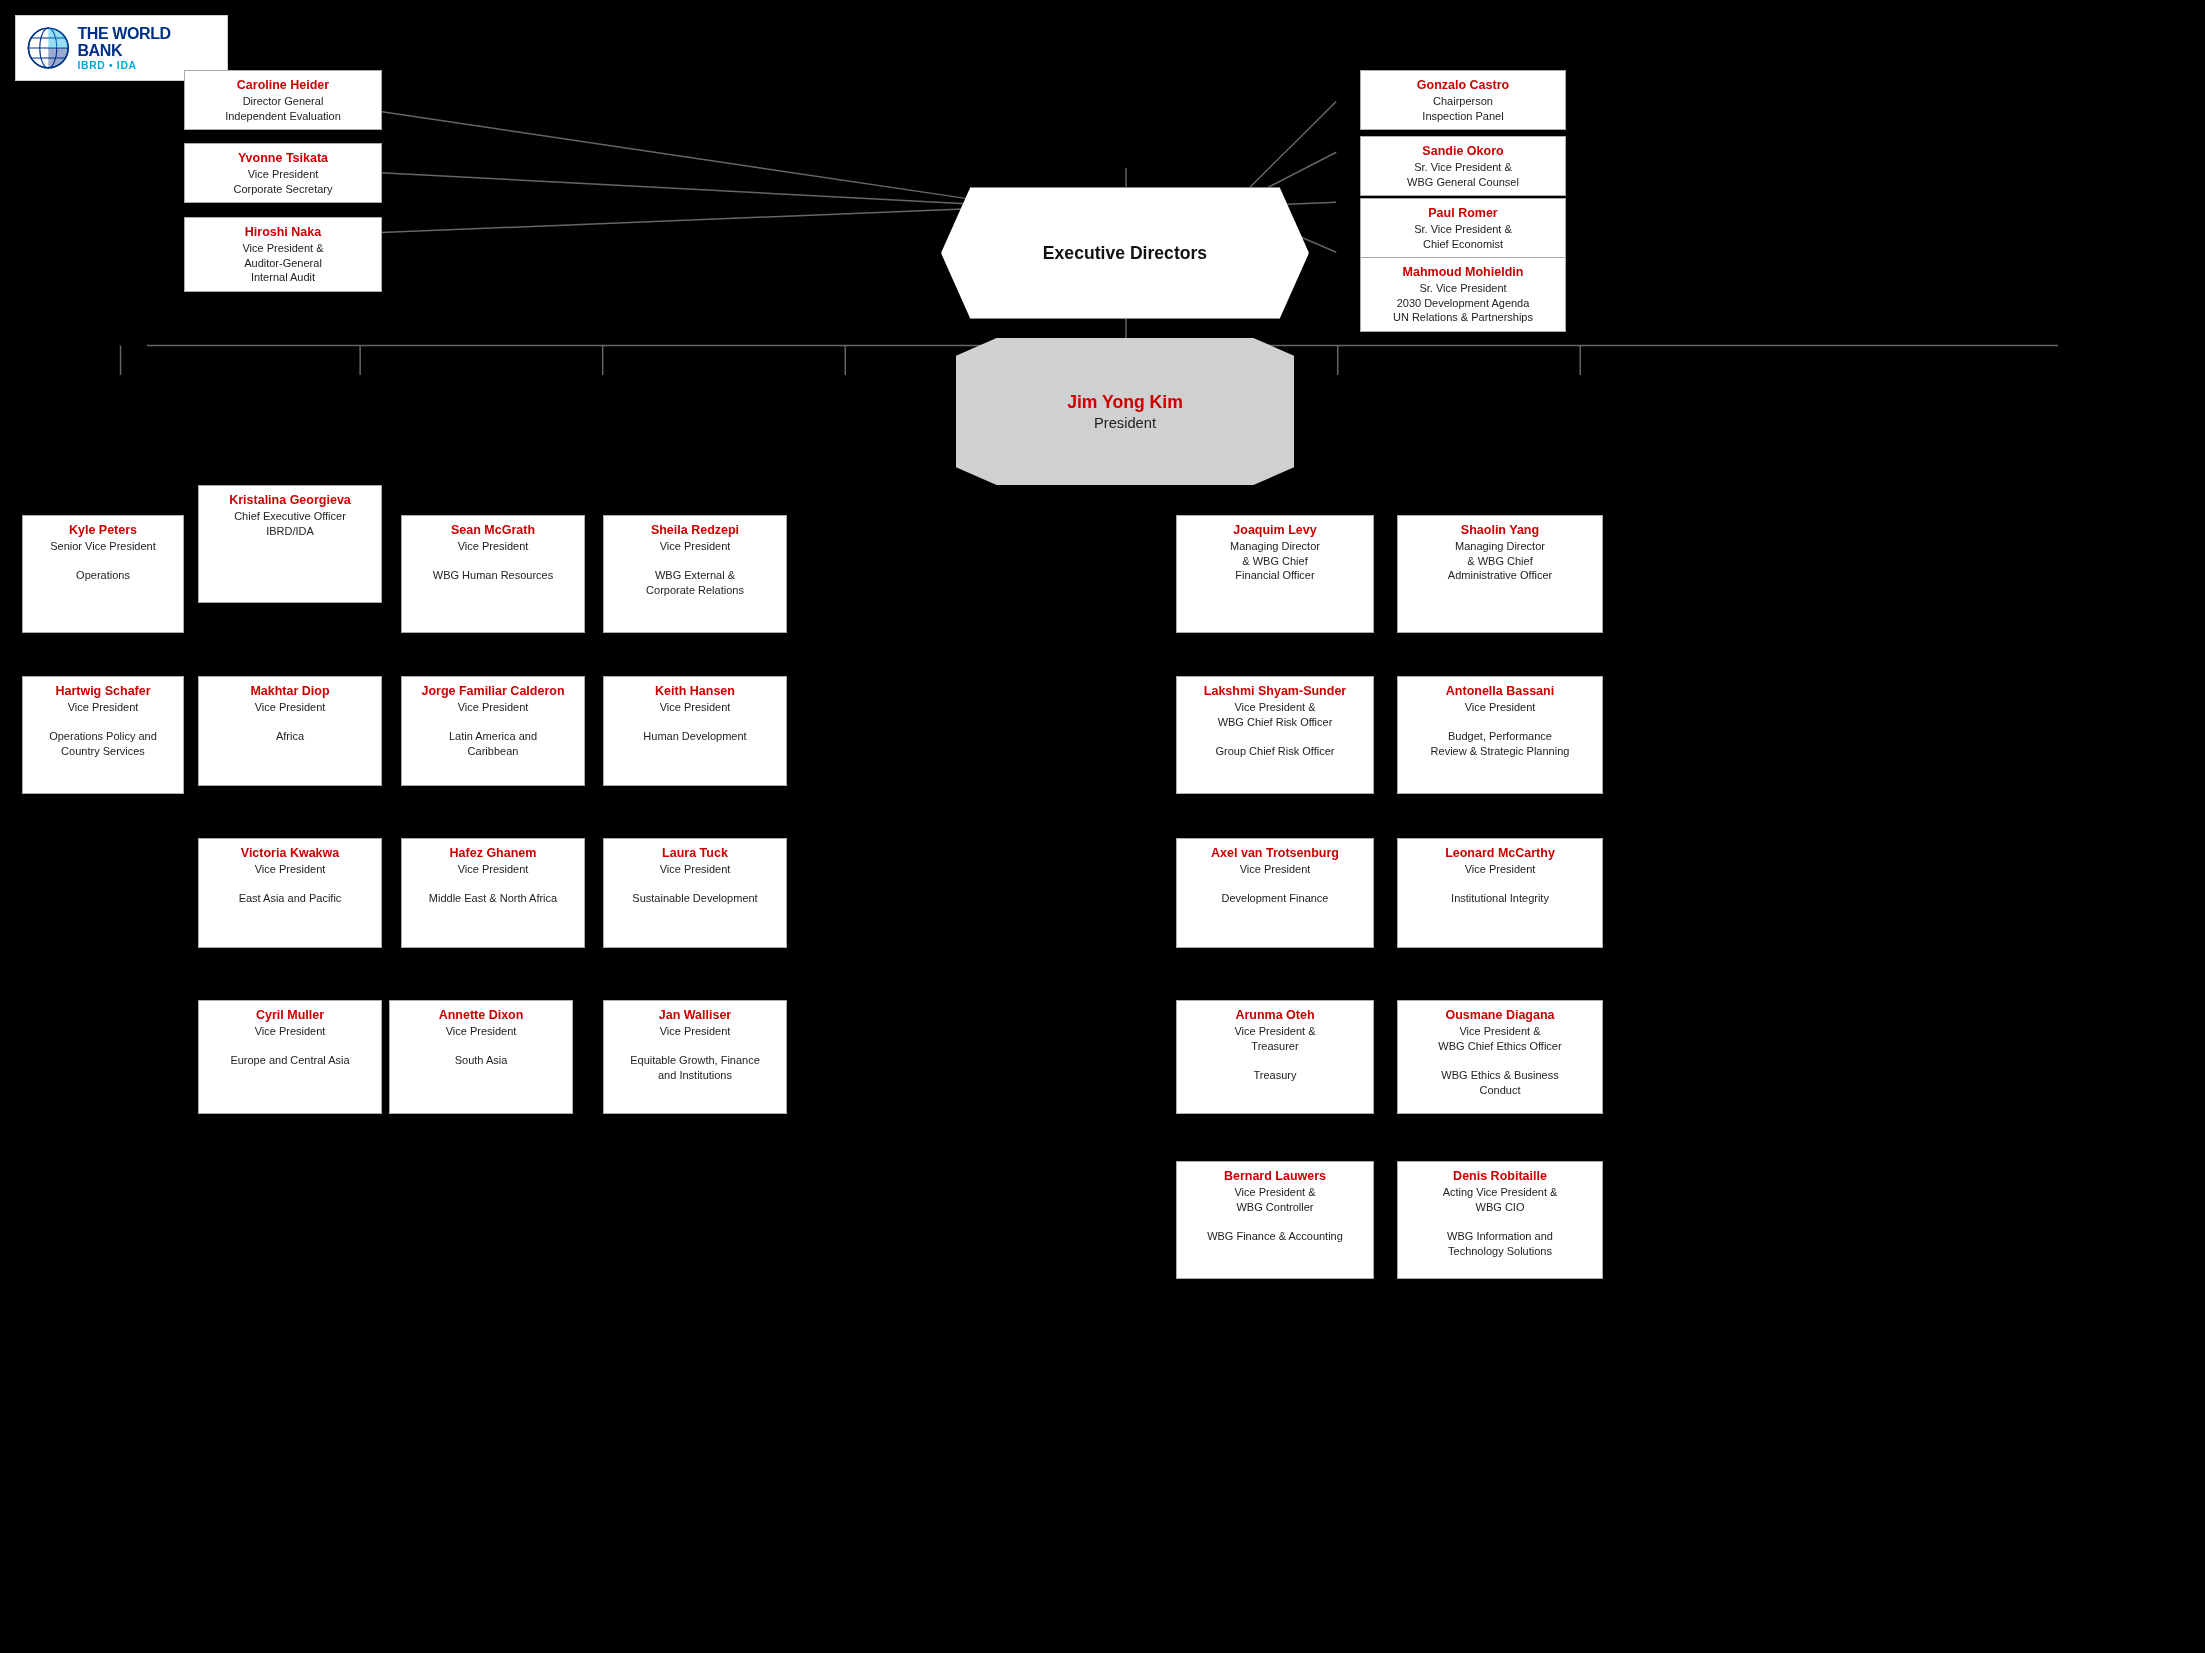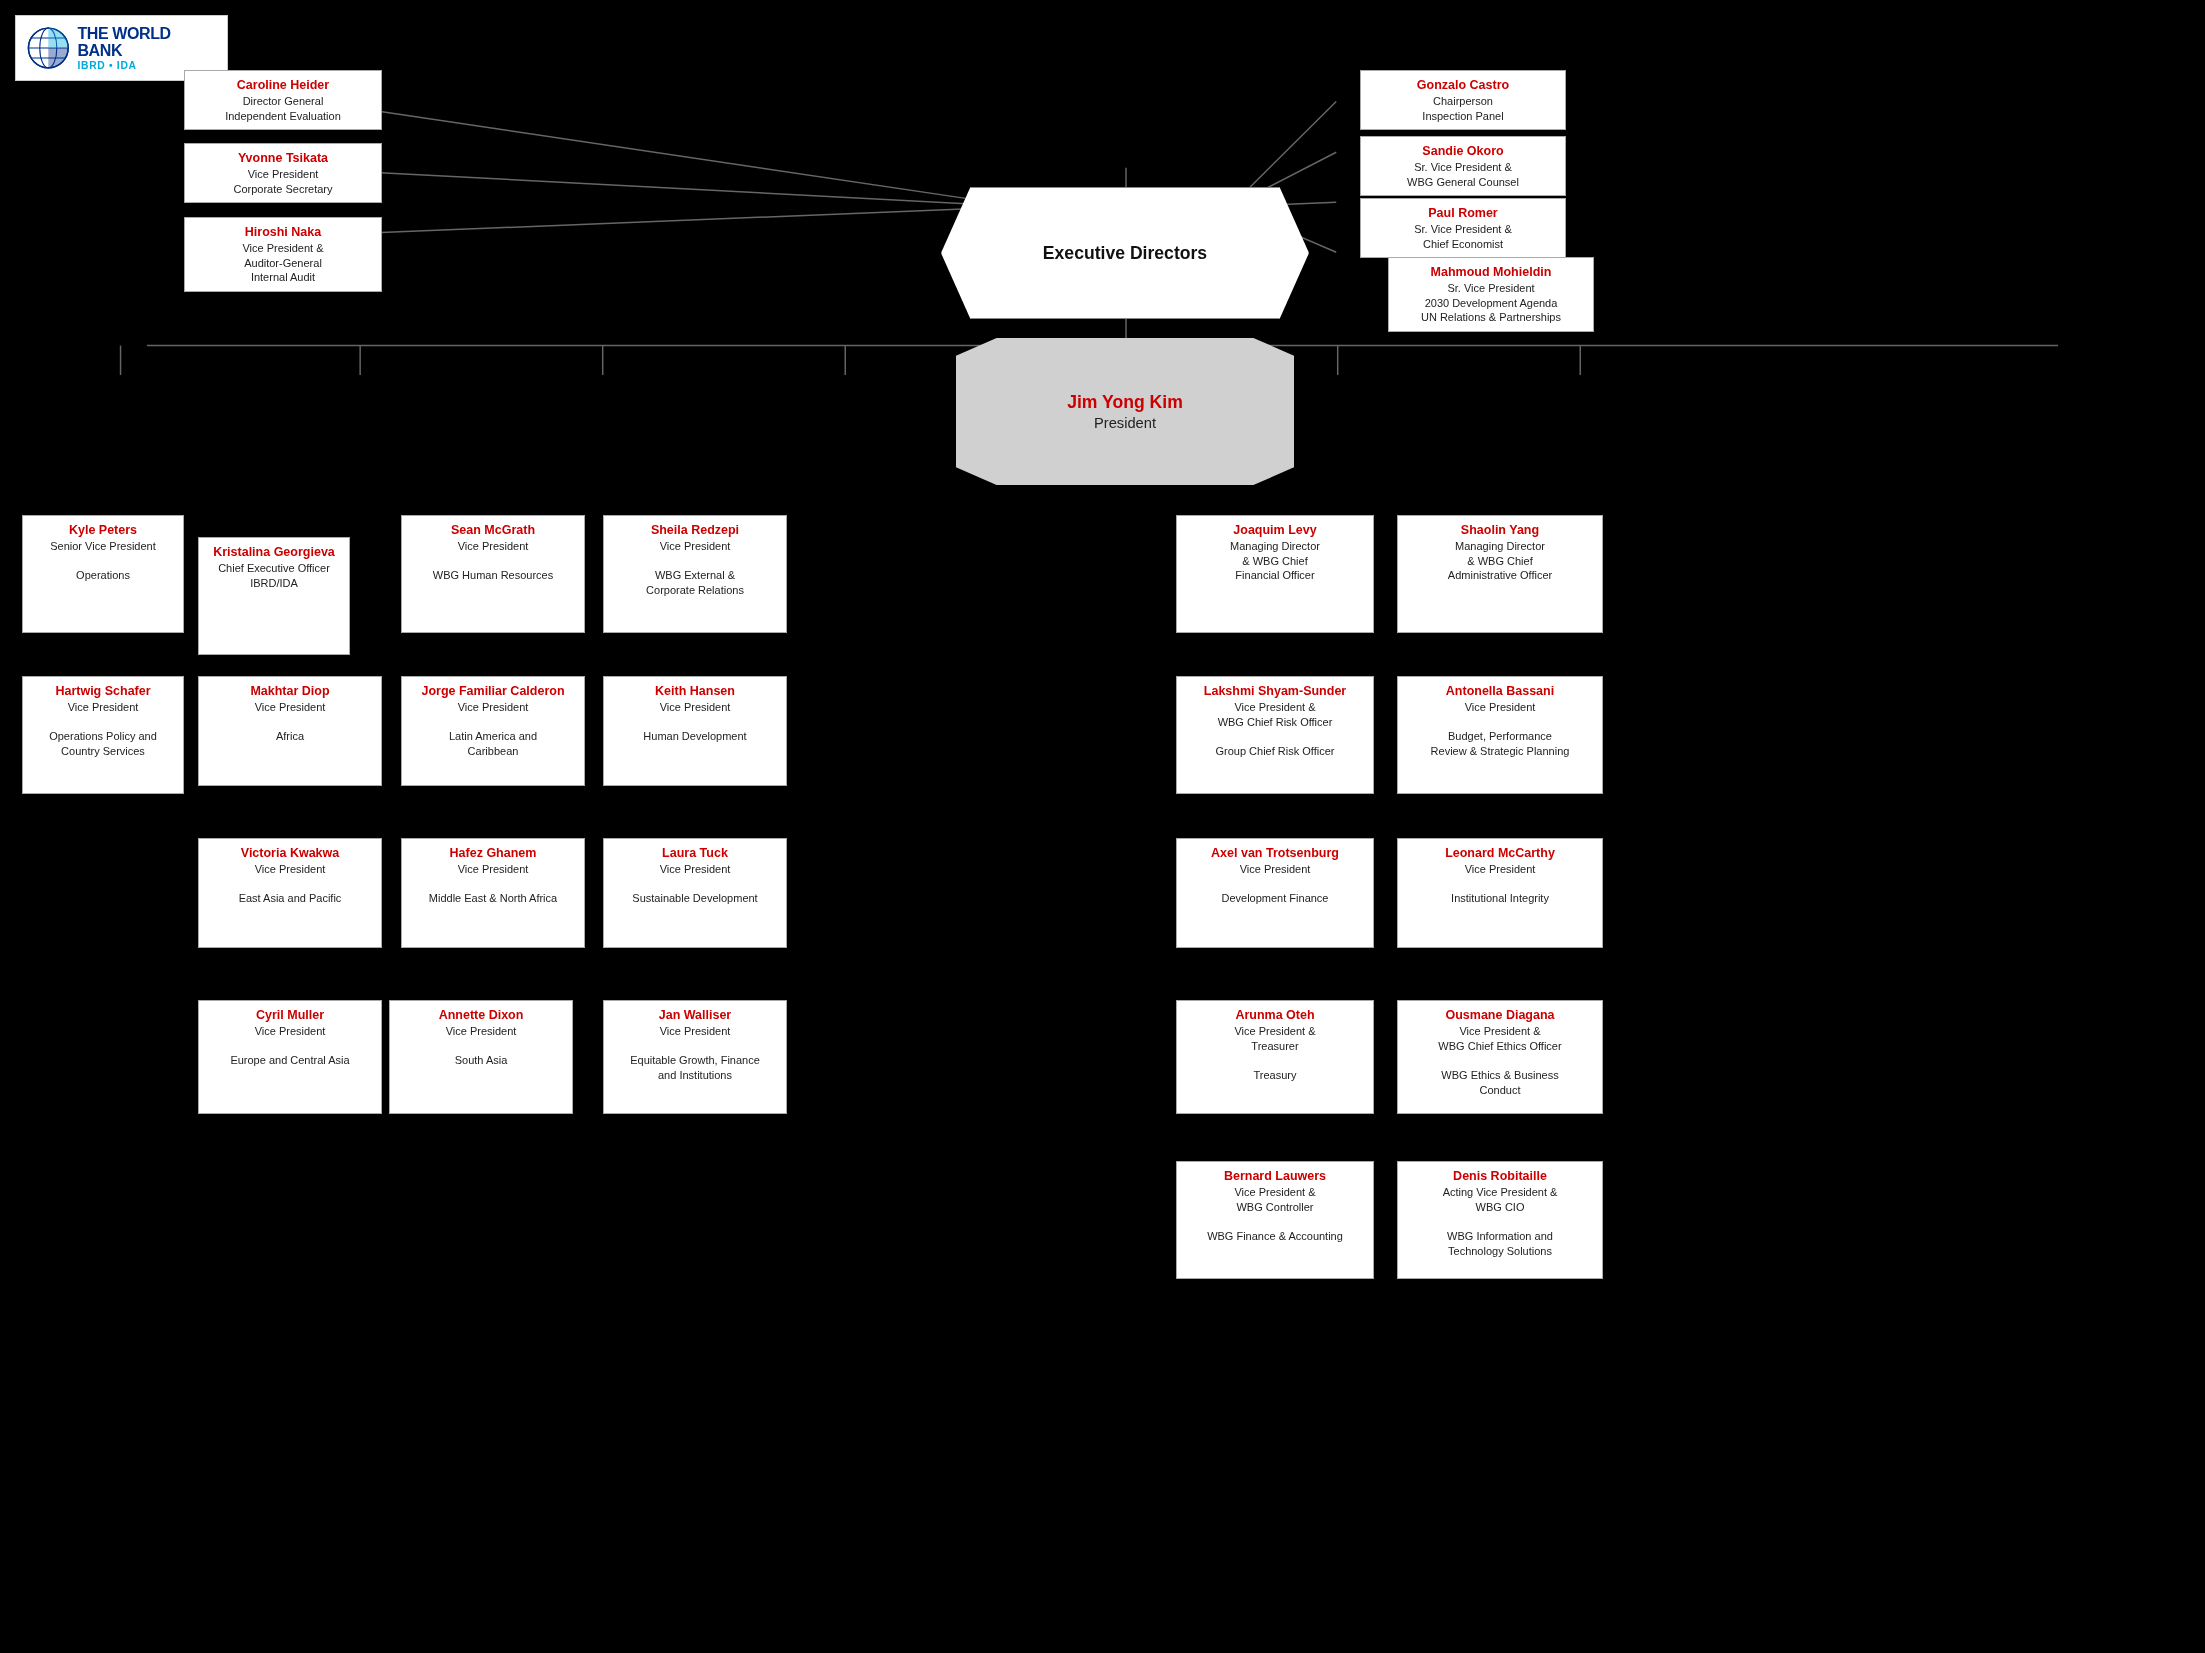--- a/index.html
+++ b/index.html
@@ -189,31 +189,31 @@
   <div class="card" style="top:136px;left:1360px;width:206px;">
     <div class="name">Sandie Okoro</div>
     <div class="title">Sr. Vice President &amp;<br>WBG General Counsel</div>
   </div>
 
   <div class="card" style="top:198px;left:1360px;width:206px;">
     <div class="name">Paul Romer</div>
     <div class="title">Sr. Vice President &amp;<br>Chief Economist</div>
   </div>
 
-  <div class="card" style="top:257px;left:1360px;width:206px;margin-left:28px;">
+  <div class="card" style="top:257px;left:1360px;width:206px;">
     <div class="name">Mahmoud Mohieldin</div>
     <div class="title">Sr. Vice President<br>2030 Development Agenda<br>UN Relations &amp; Partnerships</div>
   </div>
 
   <div class="card" style="top:515px;left:22px;width:162px;min-height:118px;">
     <div class="name">Kyle Peters</div>
     <div class="title">Senior Vice President<br><br>Operations</div>
   </div>
 
-  <div class="card" style="top:537px;left:198px;width:152px;min-height:118px;">
+  <div class="card" style="top:485px;left:198px;width:184px;min-height:118px;">
     <div class="name">Kristalina Georgieva</div>
     <div class="title">Chief Executive Officer<br>IBRD/IDA</div>
   </div>
 
   <div class="card" style="top:515px;left:401px;width:184px;min-height:118px;">
     <div class="name">Sean McGrath</div>
     <div class="title">Vice President<br><br>WBG Human Resources</div>
   </div>
 
   <div class="card" style="top:515px;left:603px;width:184px;min-height:118px;">

